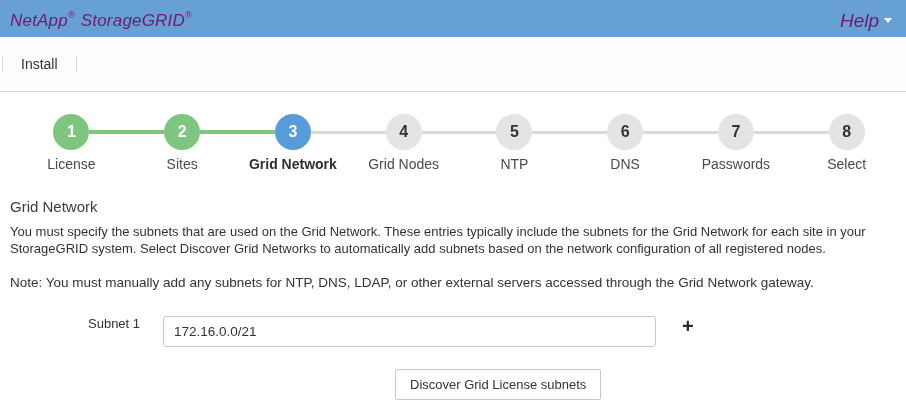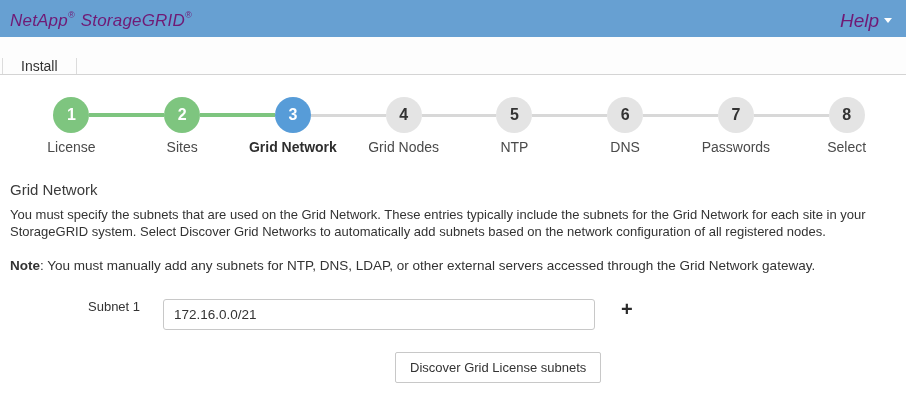--- a/index.html
+++ b/index.html
@@ -20,22 +20,22 @@
   .brand sup { font-size:9px; position:relative; top:-1px; }
   .brand .sp { display:inline-block; width:6px; }
   .help-menu { font-size:19px; display:flex; align-items:center; cursor:pointer; }
   .caret {
     display:inline-block; margin-left:5px;
     width:0; height:0; border-left:4px solid transparent;
     border-right:4px solid transparent; border-top:5px solid #ffffff;
   }
   
   .tab-bar {
-    height:38px; background:#fdfdfd; border-bottom:1px solid #d4d4d4;
-    display:flex; align-items:flex-end;
+    height:55px; background:#fdfdfd; border-bottom:1px solid #d4d4d4;
+    display:flex; align-items:center;
   }
   .tab {
     min-width:73px; margin-left:2px; padding:0 18px;
     border-left:1px solid #dcdcdc; border-right:1px solid #dcdcdc;
     display:flex; align-items:center; justify-content:center;
     font-size:14px; color:#333; background:#fdfdfd; cursor:pointer;
   }
   
   .stepper { display:flex; padding:22px 4px 0 16px; }
   .step { flex:1; display:flex; flex-direction:column; align-items:center; }
@@ -51,26 +51,26 @@
   .step.complete .circle { background:#7ec57f; color:#fff; }
   .step.current  .circle { background:#579cd8; color:#fff; }
   .step.pending  .circle { background:#e4e4e4; color:#333; }
   .step-label { margin-top:6px; font-size:14px; color:#4a4a4a; white-space:nowrap; }
   .step.current .step-label { font-weight:bold; color:#2e2e2e; }
   
   .content { padding:26px 10px 0 10px; }
   .page-title { font-size:15px; font-weight:normal; color:#3b3b3b; }
   .description { margin-top:9px; font-size:13px; line-height:1.3; color:#333; max-width:888px; }
   .note-line { margin-top:17px; font-size:13.5px; color:#333; }
-  .note-line b { font-weight:bold; }
+  .note-line b { font-weight:normal; }
   
   .subnet-row { margin-top:26px; display:flex; align-items:flex-start; padding-left:78px; }
   .subnet-label { font-size:13px; color:#333; width:58px; text-align:left; }
   .subnet-input {
-    margin-left:17px; width:432px; height:31px;
+    margin-left:17px; width:493px; height:31px;
     border:1px solid #c8c8c8; border-radius:3px;
     font-family:"Liberation Sans", sans-serif;
     font-size:13.5px; color:#333; padding:0 10px; background:#fff;
   }
   .add-btn {
     margin-left:26px; background:none; border:none; cursor:pointer;
     font-size:20px; font-weight:bold; color:#2b2b2b; line-height:1;
     font-family:"Liberation Sans", sans-serif;
   }
   .discover-row { margin-top:22px; padding-left:385px; }

